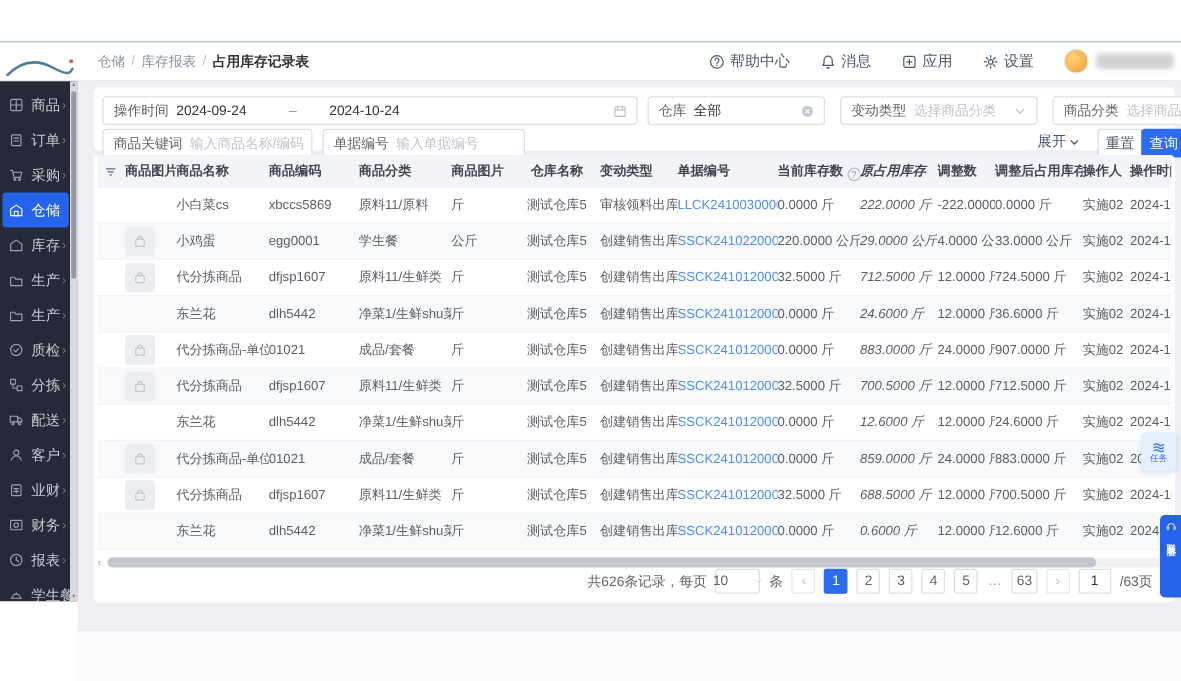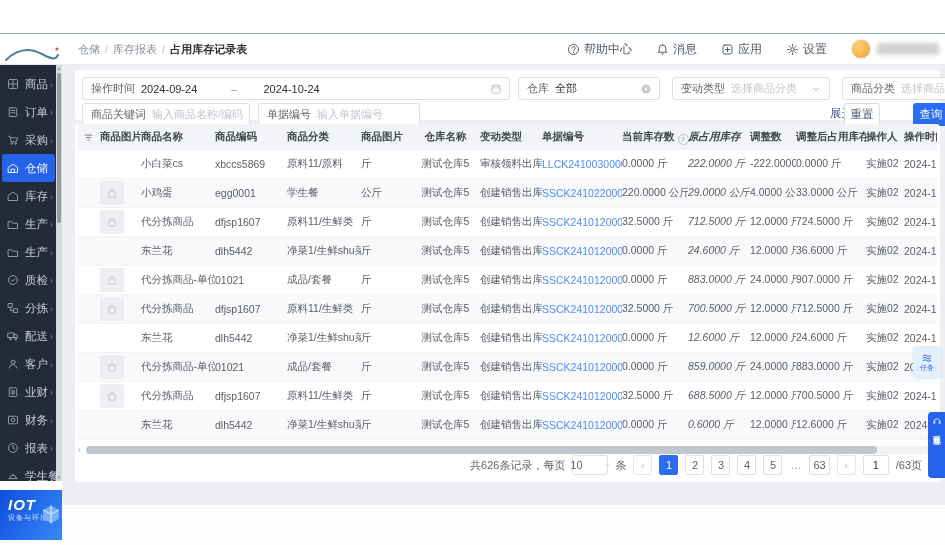--- a/index.html
+++ b/index.html
@@ -65,21 +65,21 @@
   .f-tail svg{width:12px;height:12px;}
   .g-date{top:7px;left:7px;width:428px;}
   .g-wh{top:7px;left:443px;width:142px;}
   .g-ct{top:7px;left:597px;width:158px;}
   .g-gc{top:7px;left:767px;width:168px;}
   .g-kw{top:33px;left:7px;width:168px;}
   .g-doc{top:33px;left:183px;width:162px;}
   .expand-link{position:absolute;top:36px;left:736px;font-size:11.5px;color:#47567a;display:flex;align-items:center;gap:2px;cursor:pointer;margin-left:19px;}
   .expand-link svg{width:9px;height:9px;}
   .btn{position:absolute;top:33px;height:23px;border-radius:3px;font-size:11.5px;display:flex;align-items:center;justify-content:center;cursor:pointer;}
-  .btn-reset{left:769px;width:36px;background:#fff;border:1px solid #d9dce3;color:#4e5969;}
+  .btn-reset{left:803px;width:36px;background:#fff;border:1px solid #d9dce3;color:#4e5969;}
   .btn-search{left:838px;width:36px;background:#2b6cf0;border:1px solid #2b6cf0;color:#fff;}
 
   
   .table-card{position:absolute;top:124px;left:75px;width:865px;height:358px;background:#fff;border-radius:4px;overflow:hidden;}
   .t-scroll{width:859px;margin-left:3px;overflow:hidden;}
   .t-row{display:flex;width:930px;align-items:center;}
   .t-head{height:26px;background:#f3f4f7;font-weight:bold;color:#41464f;font-size:10.5px;}
   .t-body .t-row{height:29px;font-size:10.5px;color:#5a5e66;border-bottom:1px solid #f2f3f6;}
   .t-body .t-row.alt{background:#f8f9fb;}
   .cell{flex:none;padding-right:6px;white-space:nowrap;overflow:hidden;}
@@ -356,28 +356,20 @@
    </div>
       </div>
     <div class="sb-v">
       <div class="arr up">▴</div>
       <div class="thumb"></div>
       <div class="arr dn">▾</div>
     </div>
 
   </aside>
 
-  <div class="iot">
-    <div class="t">IOT</div>
-    <div class="s">设备与环境</div>
-    <svg class="cube" viewBox="0 0 16 16">
-      <path d="M8 2.2l4.8 2.7v5.4L8 13.1 3.2 10.3V4.9z" fill="#7fb1ff"></path>
-      <path d="M8 2.2v5.4M3.2 4.9L8 7.6l4.8-2.7M8 13.1V7.6" stroke="#d7e6ff" stroke-width=".8" fill="none"></path>
-    </svg>
-  </div>
 
   <div class="main-bg"></div>
   <div class="bottom-white"></div>
 
   <section class="filter-card">
     <div class="f-group g-date">
       <span class="f-label">操作时间</span>
       <span class="f-value">2024-09-24</span>
       <span class="f-sep">–</span>
       <span class="f-value">2024-10-24</span>

